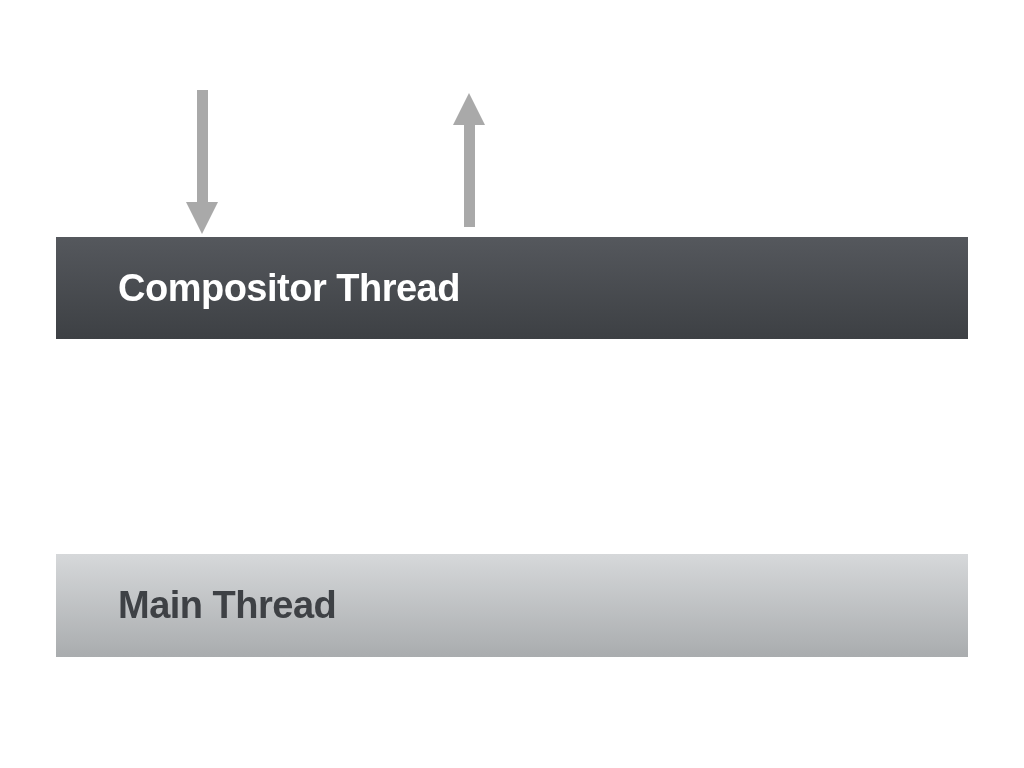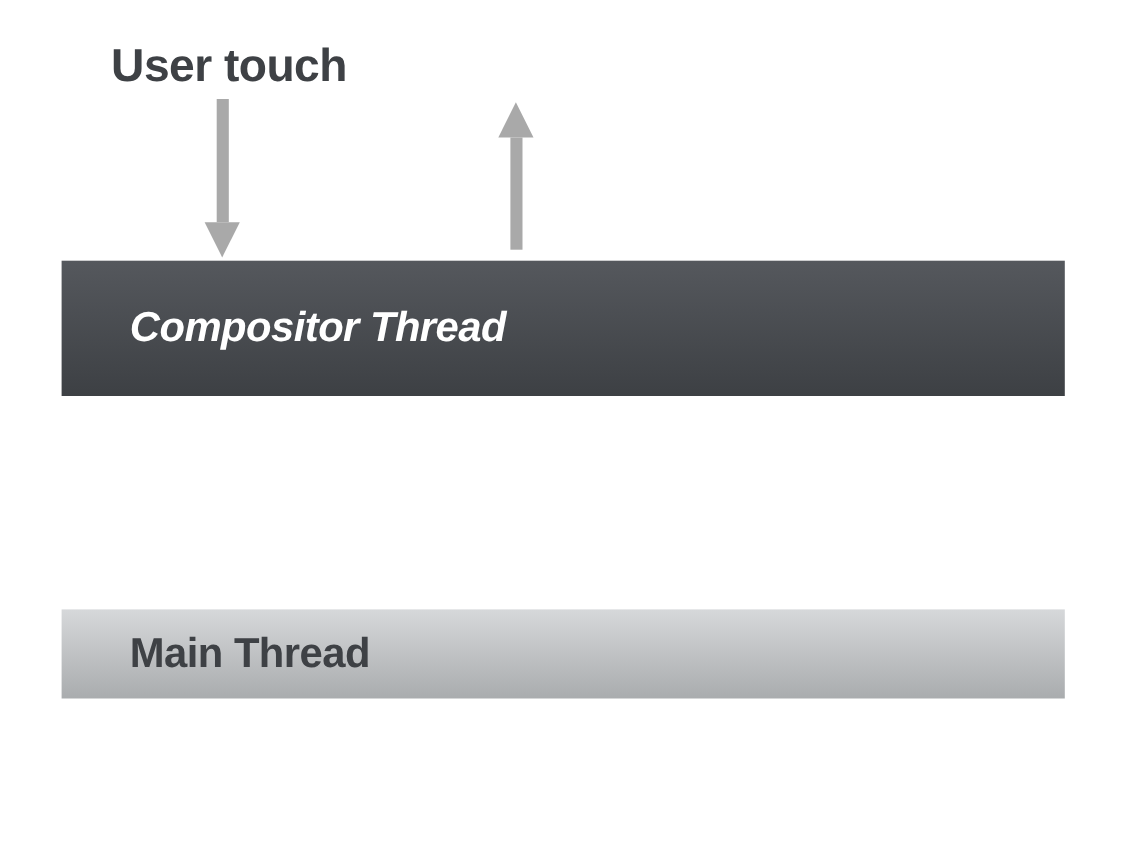--- a/index.html
+++ b/index.html
@@ -71,38 +71,36 @@
     display: flex;
     align-items: center;
     padding-left: 62px;
     font-size: 38px;
     font-weight: bold;
     letter-spacing: -0.5px;
     white-space: nowrap;
   }
   .bar-compositor {
     top: 237px;
-    height: 123px;
+    height: 102px;
     background: linear-gradient(to bottom, var(--comp-top), var(--comp-bottom));
     color: var(--comp-text);
-    font-style: italic;
   }
   .bar-main {
     top: 554px;
-    height: 81px;
+    height: 103px;
     background: linear-gradient(to bottom, var(--main-top), var(--main-bottom));
     color: var(--main-text);
   }
 </style>
 </head>
 <body>
 
 <div class="slide">
 
-  <span class="top-label label-user-touch">User touch</span>
 
 
   <div class="arrow arrow-down">
     <div class="shaft"></div>
     <div class="head-down"></div>
   </div>
 
   <div class="arrow arrow-up">
     <div class="head-up"></div>
     <div class="shaft"></div>

